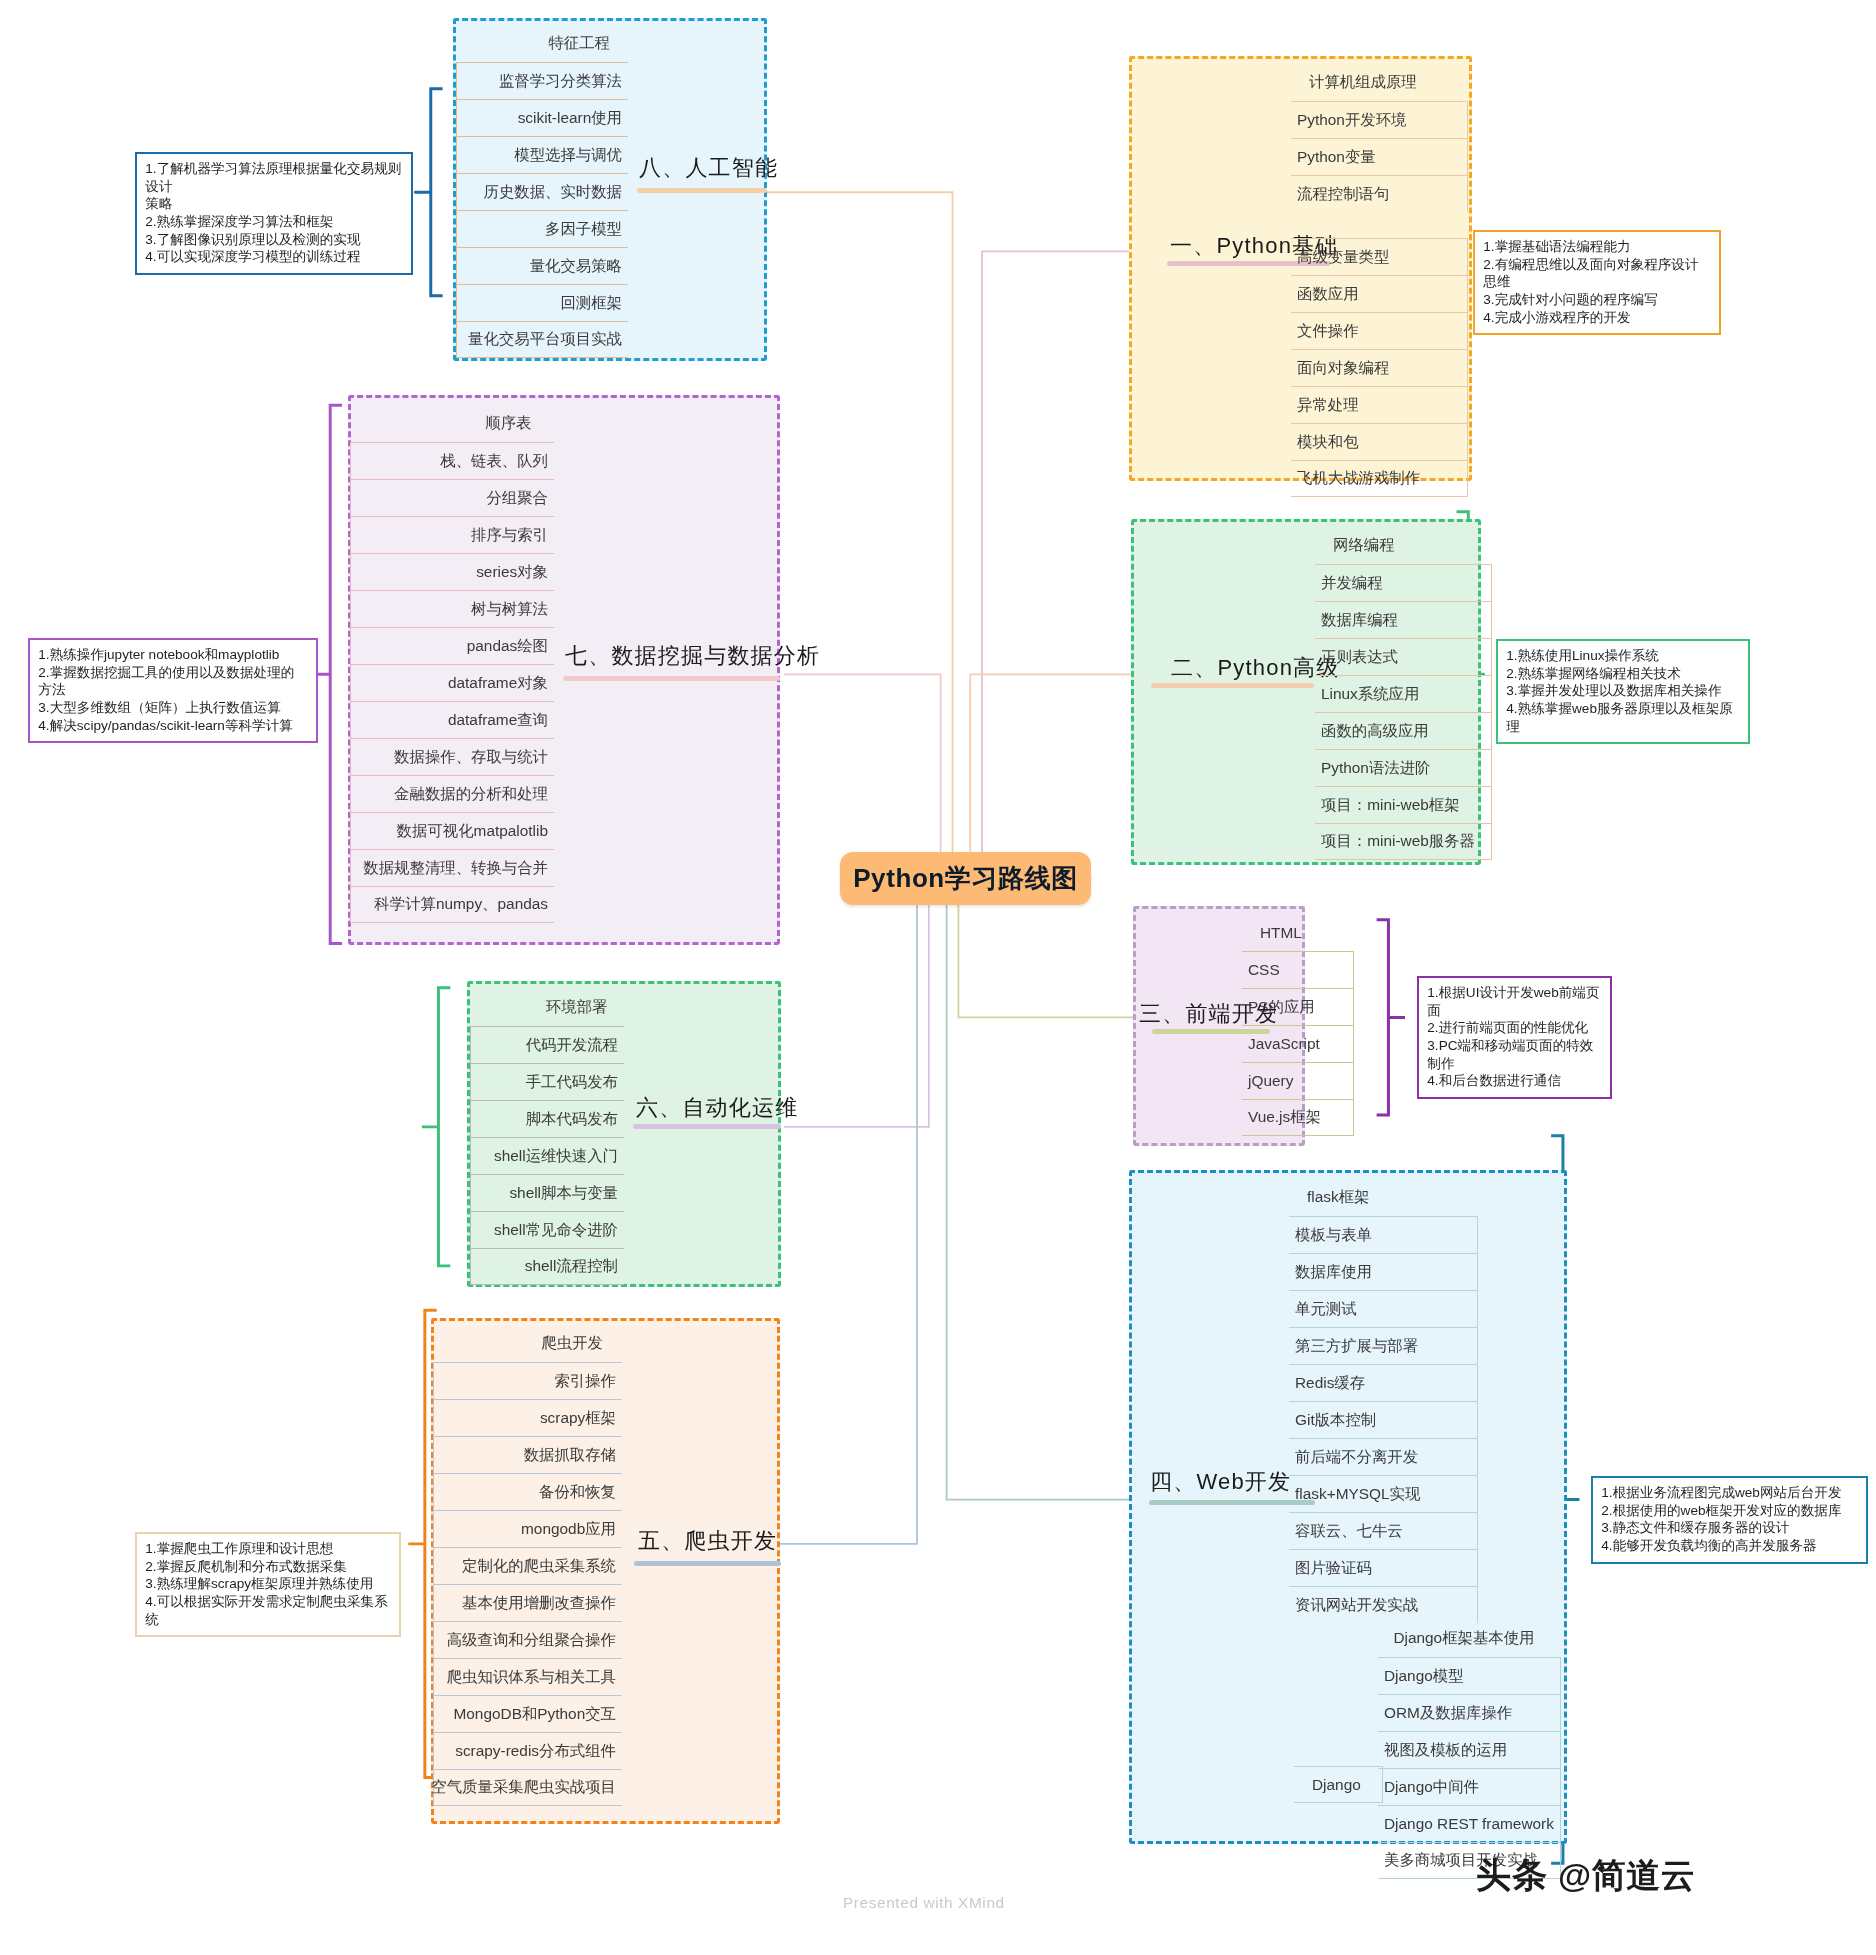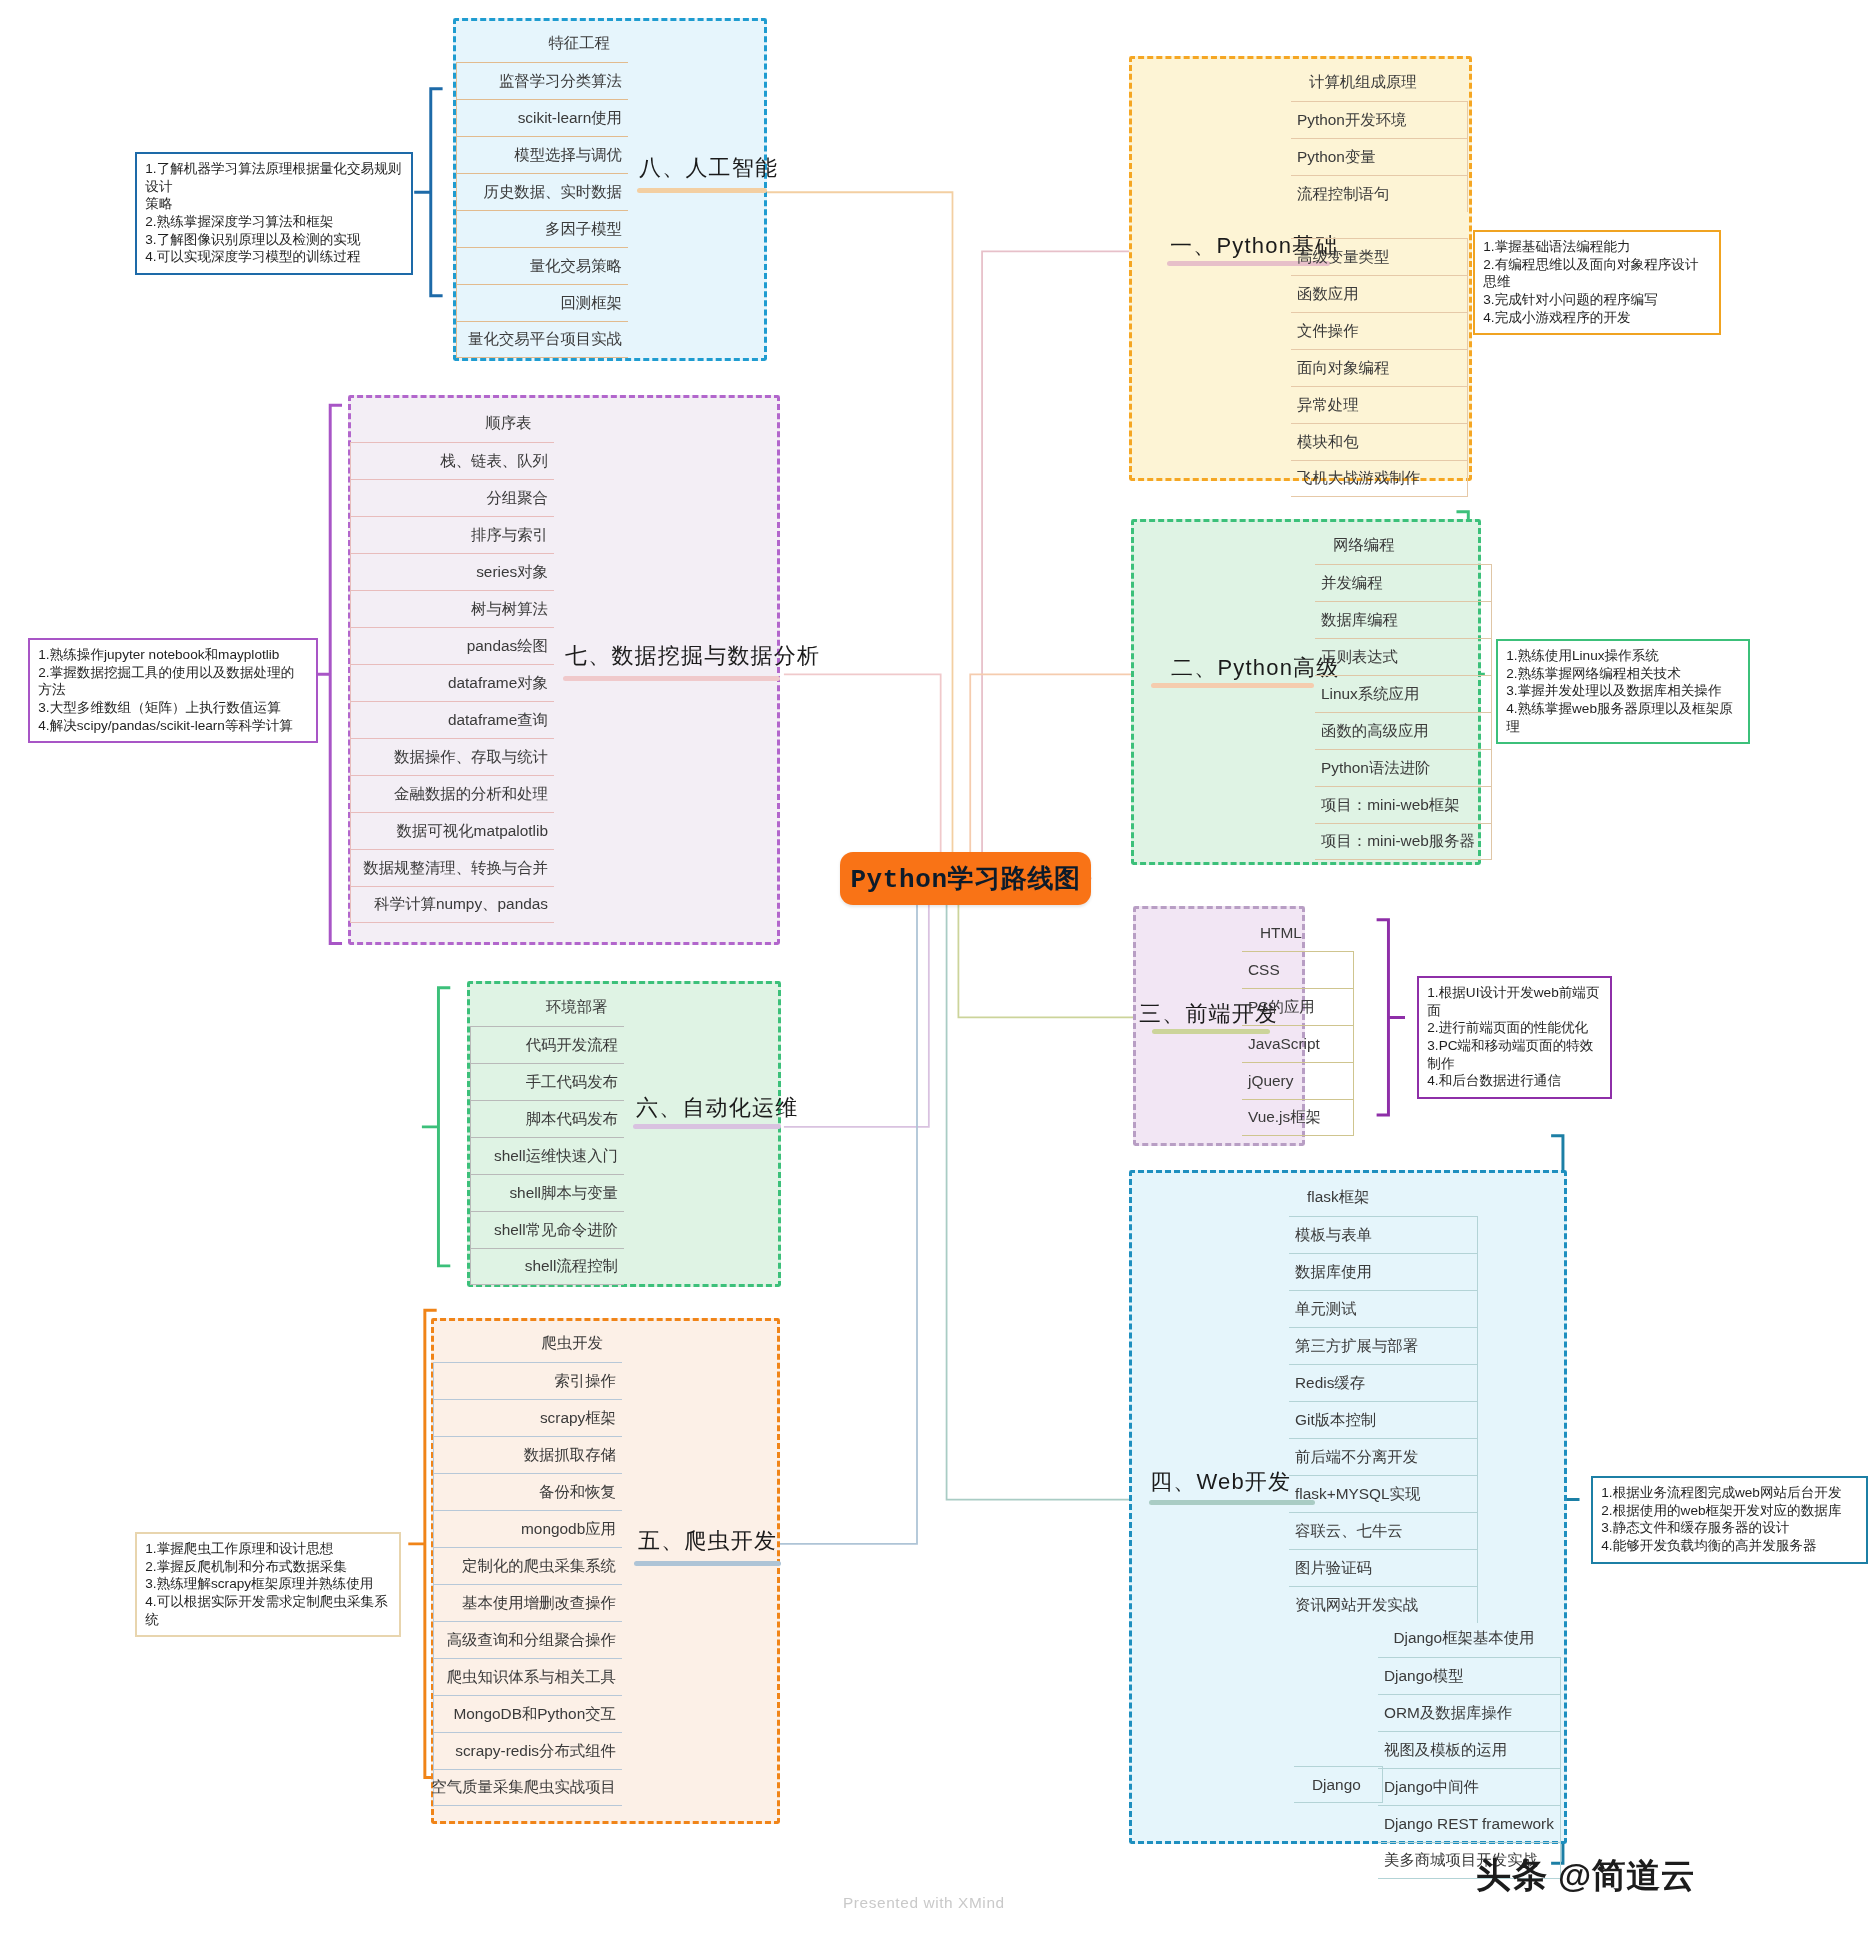--- a/index.html
+++ b/index.html
@@ -71,31 +71,30 @@
     padding: 6px 8.3px 7px 8.3px;
     font-size: 13.6px;
     line-height: 1.30;
     color: #1f1f1f;
     white-space: pre-line;
   }
 
   
   #central {
     position: absolute;
-    background: #f97316;
+    background: #fdba74;
     color: #0d1b2a;
     border-radius: 13px;
     font-size: 26px;
     font-weight: 700;
     display: flex;
     align-items: center;
     justify-content: center;
     letter-spacing: 0.6px;
     box-shadow: 0 1.2px 3px rgba(0,0,0,.10);
-    font-family: Liberation Mono, monospace;
   }
 
   
   #xmind-credit {
     position: absolute;
     font-size: 15.4px;
     color: #c9c9c9;
     letter-spacing: 0.6px;
   }
   #watermark {

